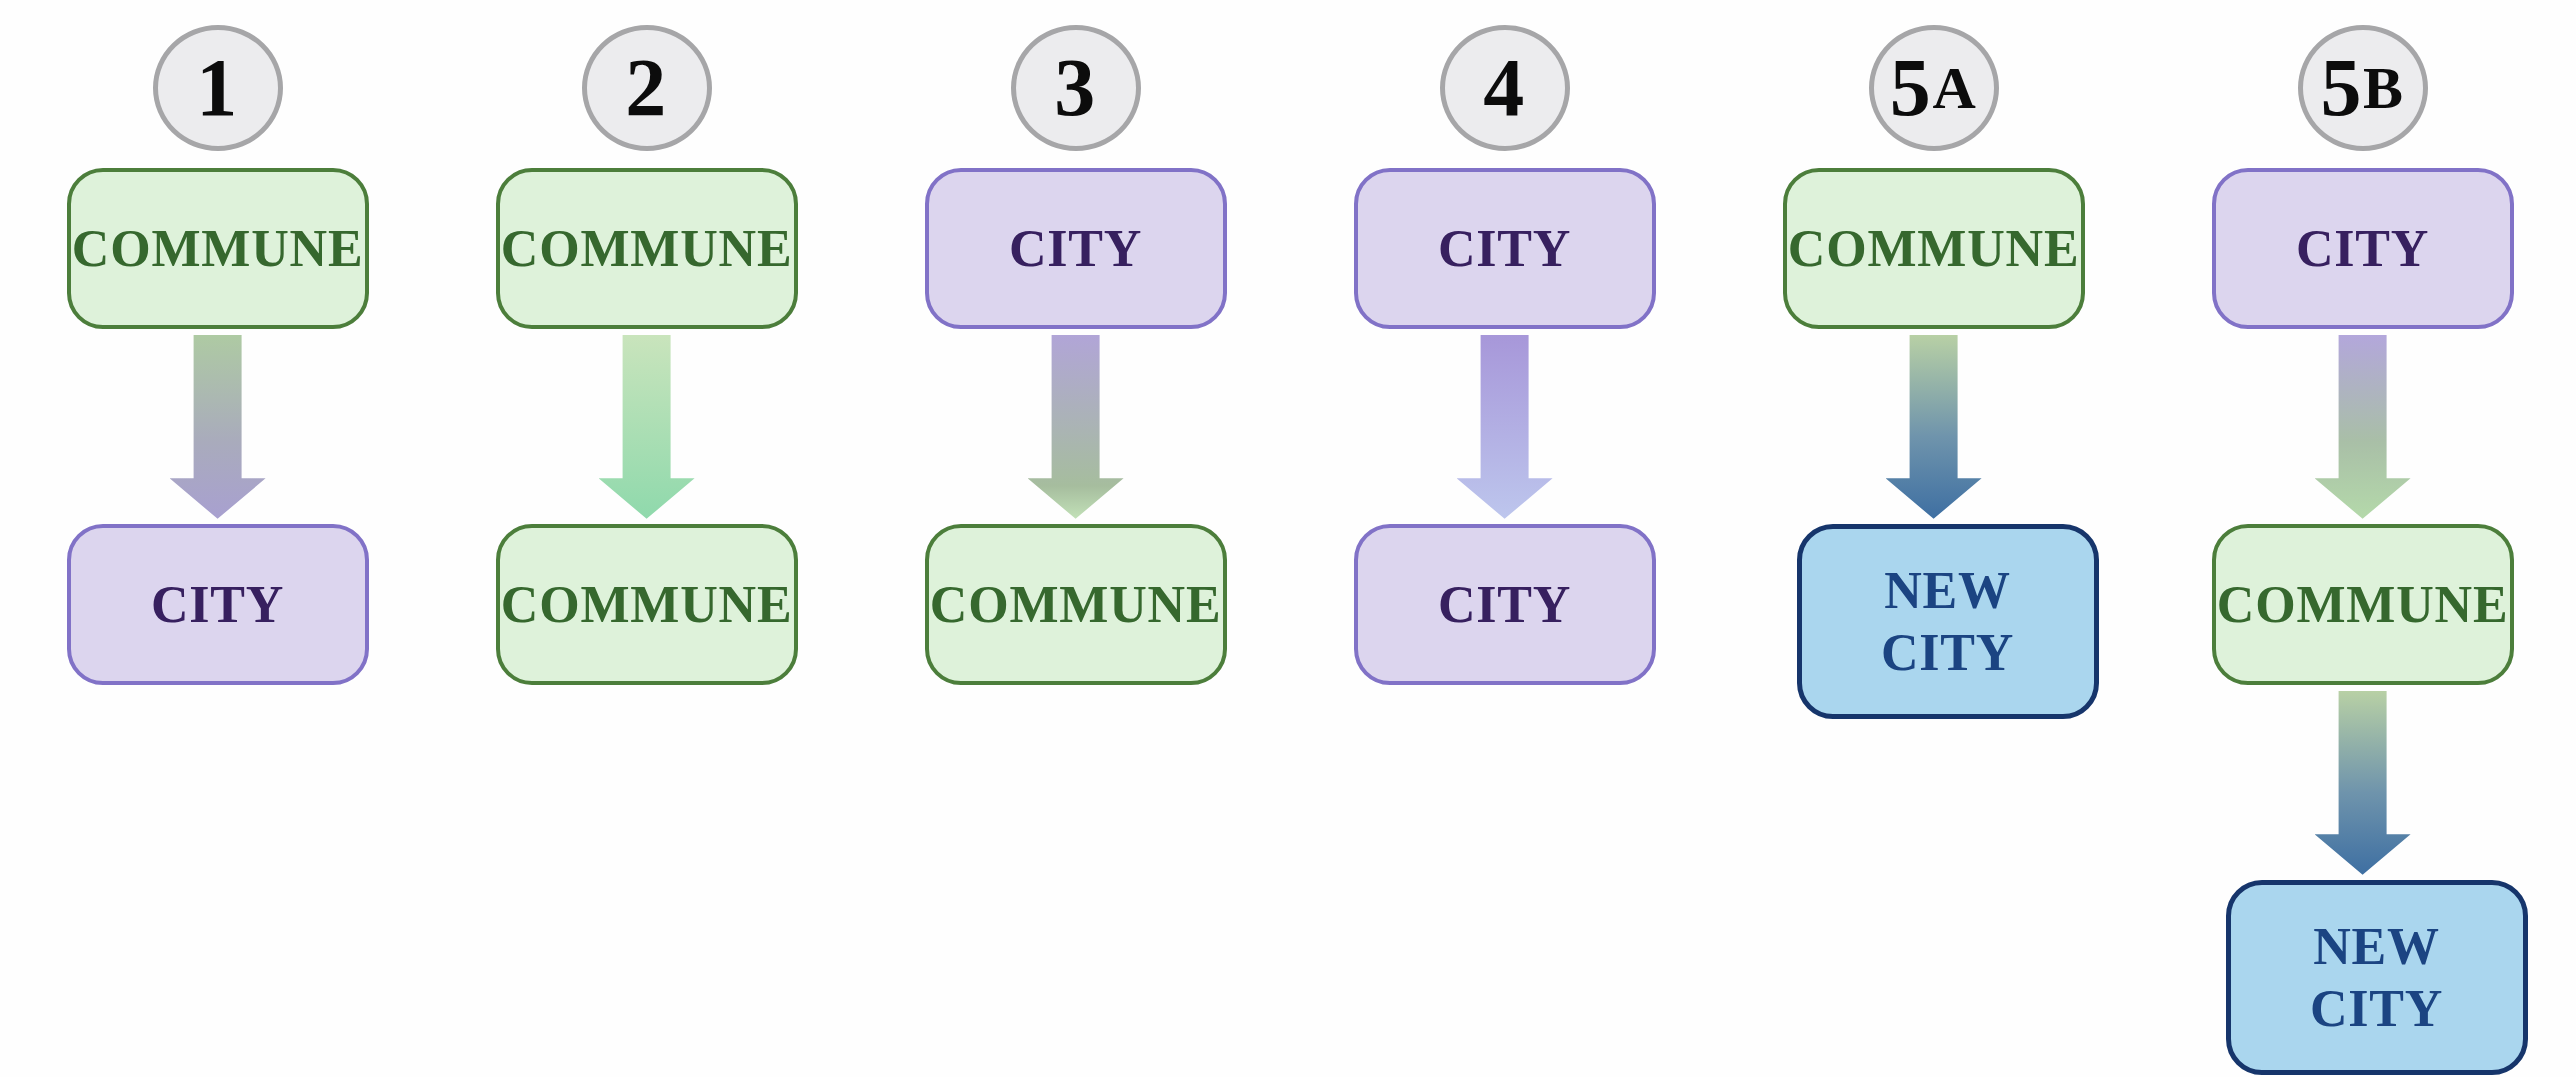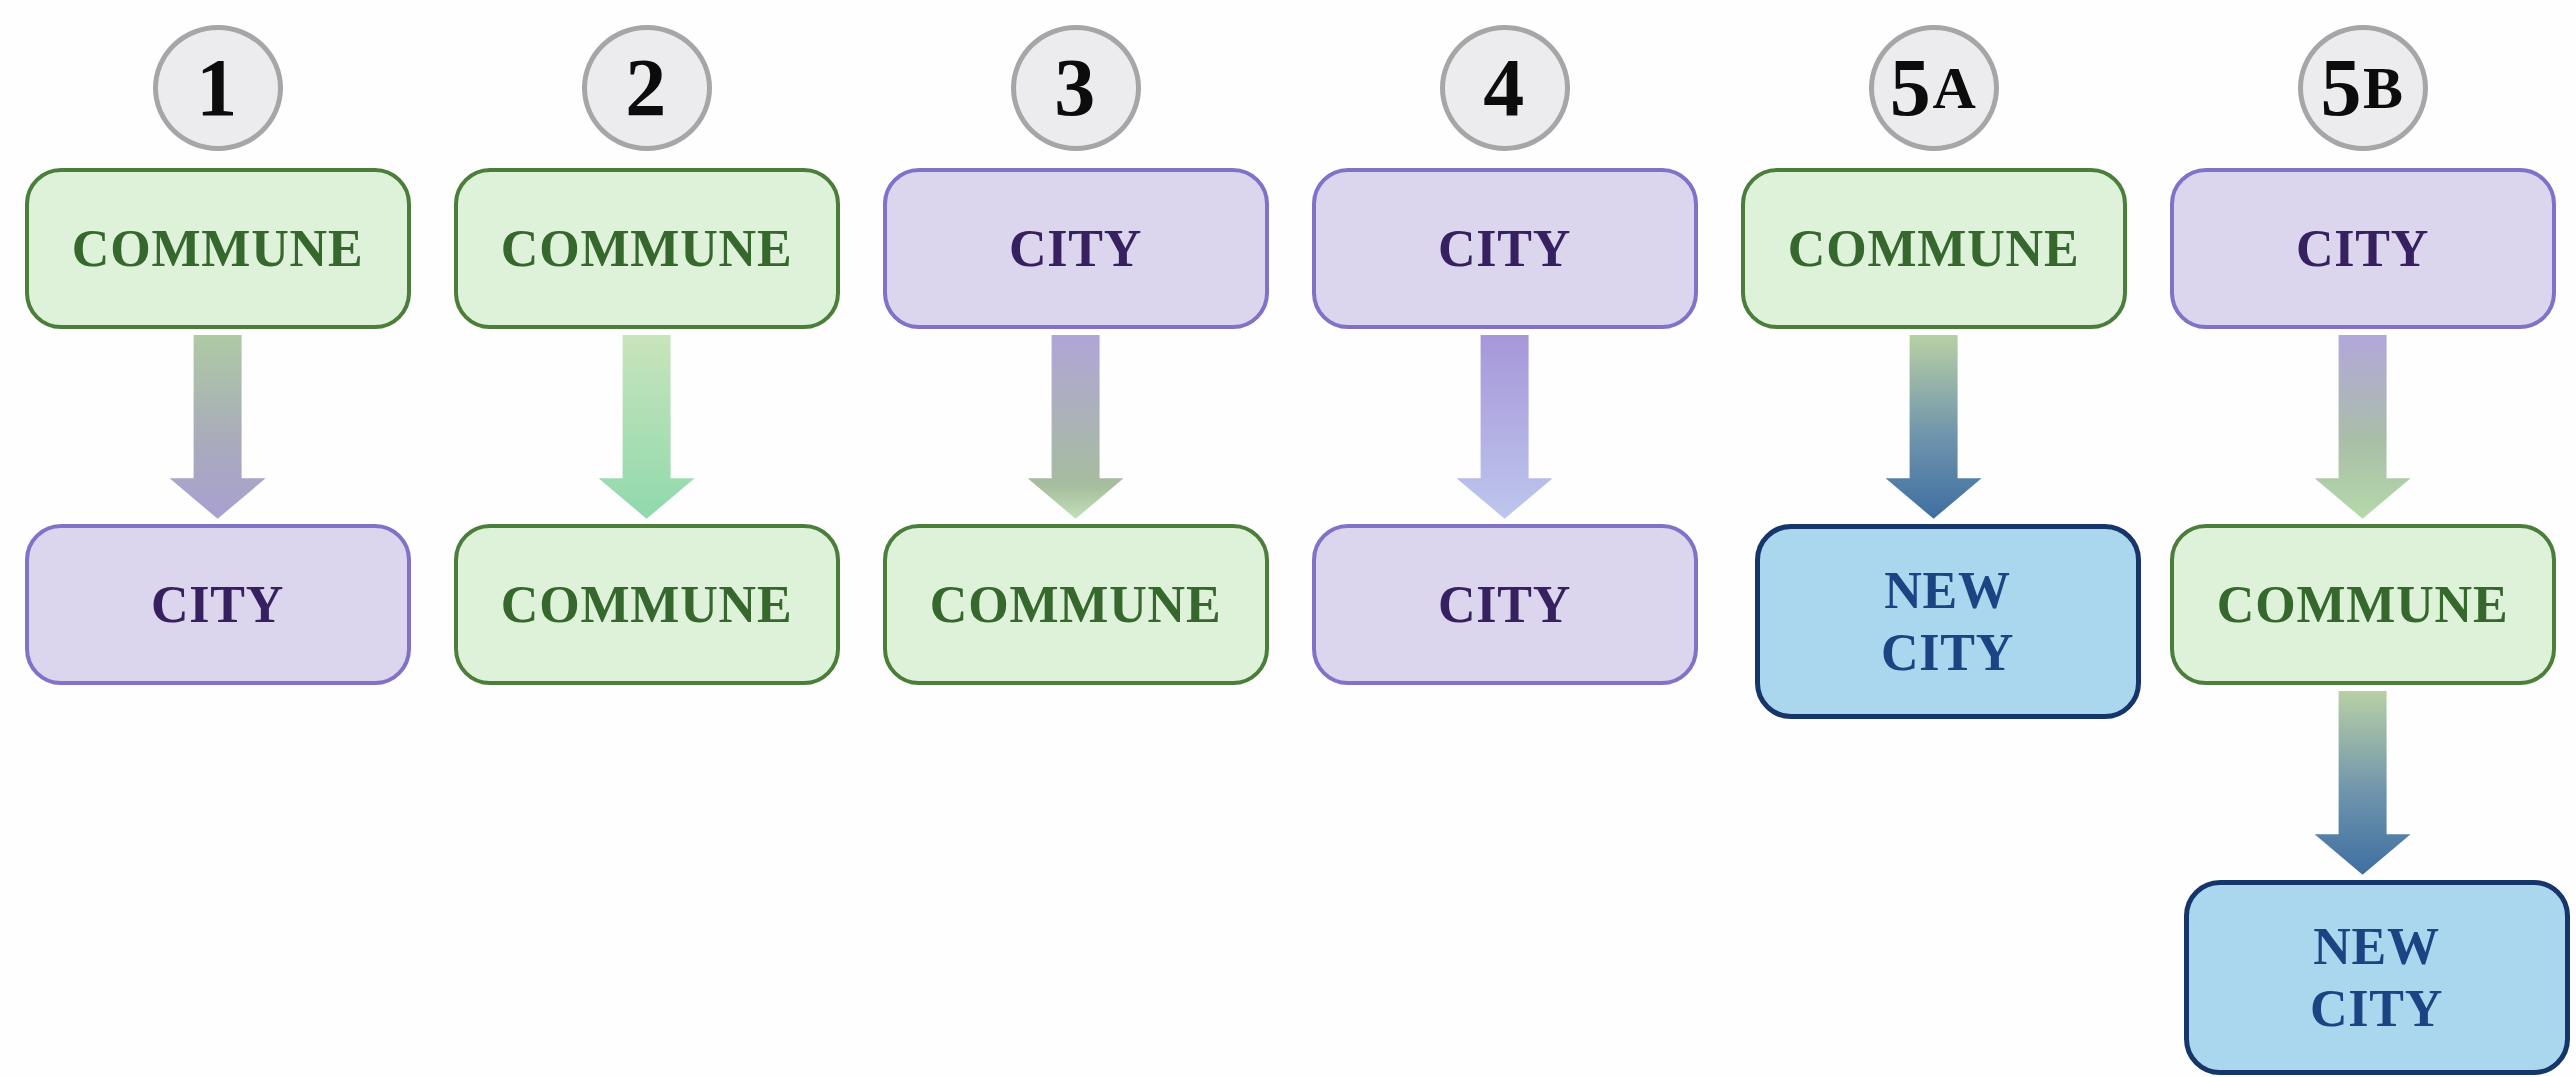--- a/index.html
+++ b/index.html
@@ -28,21 +28,21 @@
     border:5.5px solid #a6a6a8;
     display:flex; align-items:center; justify-content:center;
     font-weight:bold;
     font-size:82px;
     color:#0c0c0c;
     margin-bottom:17.3px;
     letter-spacing:1.6px;
   }
   .circle .suffix { font-size:60px; }
   .box {
-    width:386px;
+    width:302px;
     min-height:161px;
     box-sizing:border-box;
     border-radius:36px;
     display:flex; align-items:center; justify-content:center;
     font-weight:bold;
     font-size:52px;
     letter-spacing:0.8px;
     text-align:center;
     white-space:pre-line;
     line-height:1.18;

